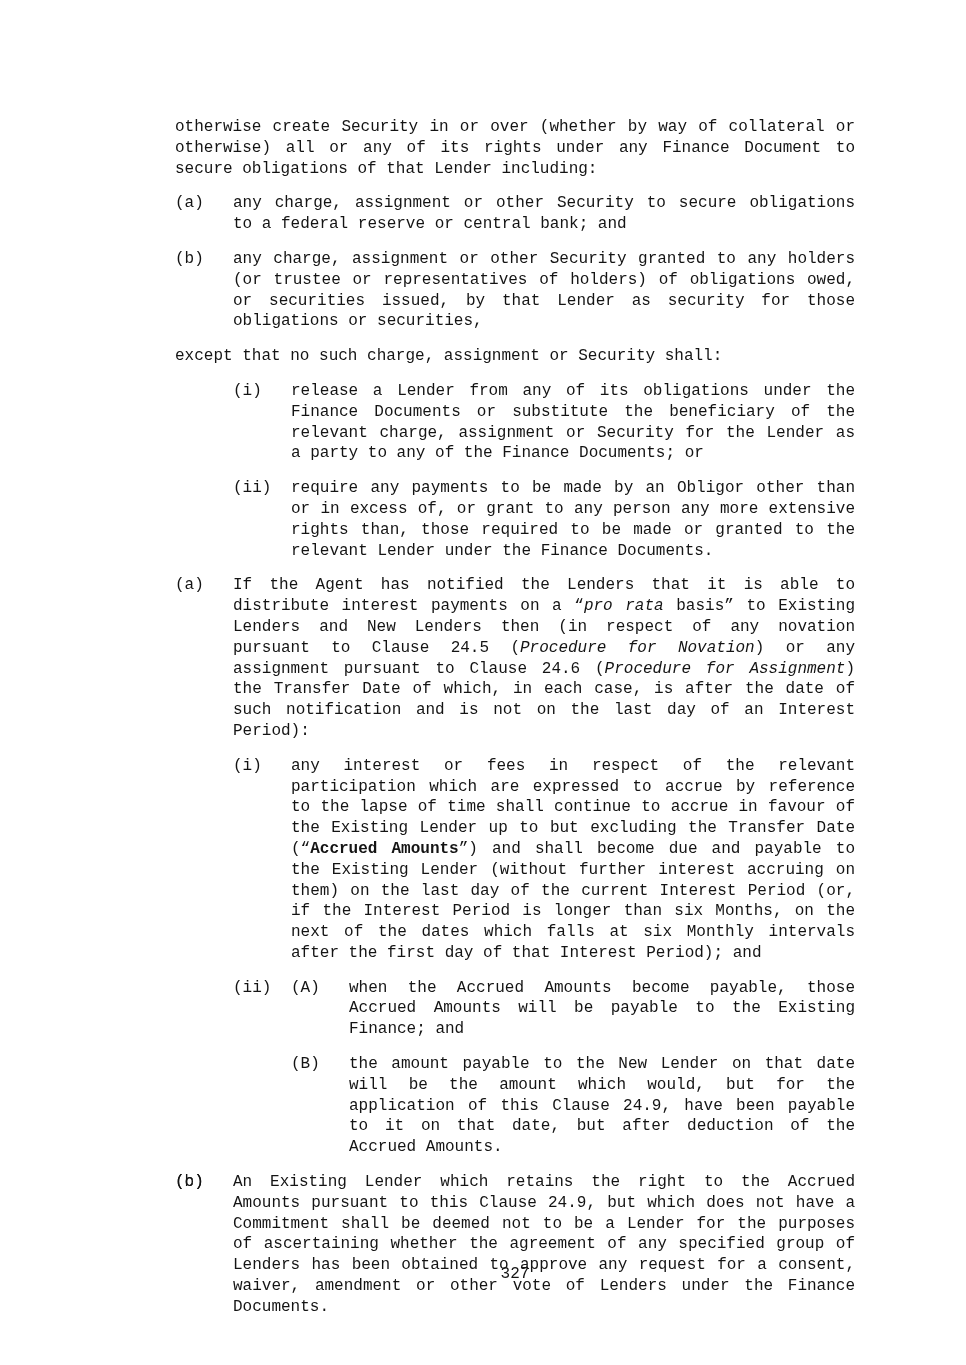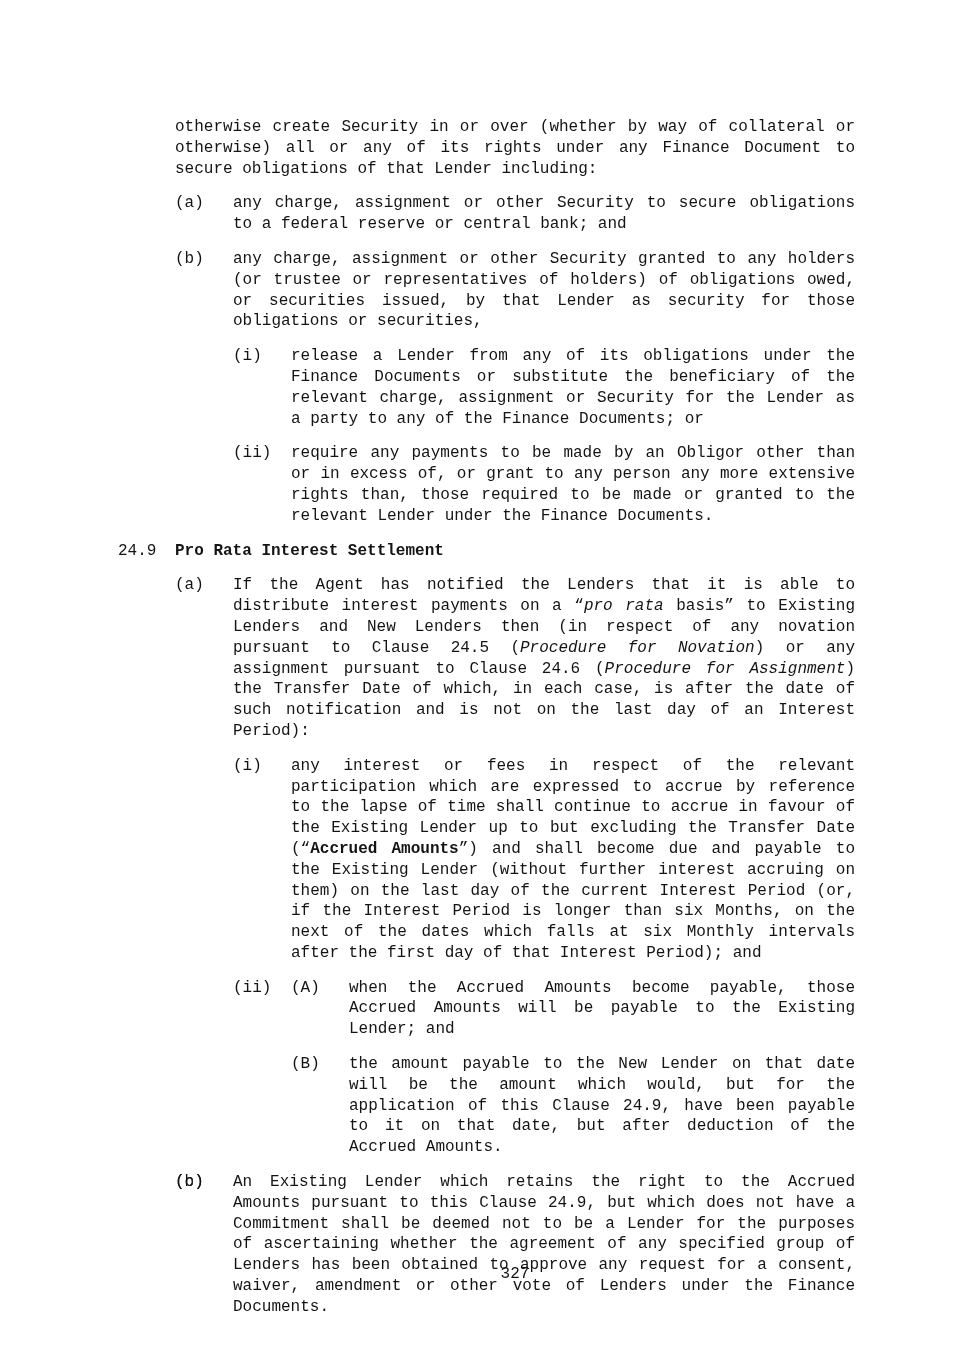--- a/index.html
+++ b/index.html
@@ -54,25 +54,25 @@
   }
 </style>
 </head>
 <body>
 
 <div class="sheet">
   <div class="content">
       <div class="block"><span class="runs">otherwise create Security in or over (whether by way of collateral or otherwise) all or any of its rights under any Finance Document to secure obligations of that Lender including:</span></div>
       <div class="block indent-1"><span class="marker">(a)</span><span class="runs">any charge, assignment or other Security to secure obligations to a federal reserve or central bank; and</span></div>
       <div class="block indent-1"><span class="marker">(b)</span><span class="runs">any charge, assignment or other Security granted to any holders (or trustee or representatives of holders) of obligations owed, or securities issued, by that Lender as security for those obligations or securities,</span></div>
+      <div class="block"><span class="runs">except that no such charge, assignment or Security shall:</span></div>
       <div class="block indent-2"><span class="marker">(i)</span><span class="runs">release a Lender from any of its obligations under the Finance Documents or substitute the beneficiary of the relevant charge, assignment or Security for the Lender as a party to any of the Finance Documents; or</span></div>
       <div class="block indent-2"><span class="marker">(ii)</span><span class="runs">require any payments to be made by an Obligor other than or in excess of, or grant to any person any more extensive rights than, those required to be made or granted to the relevant Lender under the Finance Documents.</span></div>
-      <div class="block heading"><span class="clause-number">24.9</span><span class="clause-title">Pro Rata Interest Settlement</span></div>
       <div class="block indent-1"><span class="marker">(a)</span><span class="runs">If the Agent has notified the Lenders that it is able to distribute interest payments on a “<em>pro rata</em> basis” to Existing Lenders and New Lenders then (in respect of any novation pursuant to Clause 24.5 (<em>Procedure for Novation</em>) or any assignment pursuant to Clause 24.6 (<em>Procedure for Assignment</em>) the Transfer Date of which, in each case, is after the date of such notification and is not on the last day of an Interest Period):</span></div>
       <div class="block indent-2"><span class="marker">(i)</span><span class="runs">any interest or fees in respect of the relevant participation which are expressed to accrue by reference to the lapse of time shall continue to accrue in favour of the Existing Lender up to but excluding the Transfer Date (“<strong>Accrued Amounts</strong>”) and shall become due and payable to the Existing Lender (without further interest accruing on them) on the last day of the current Interest Period (or, if the Interest Period is longer than six Months, on the next of the dates which falls at six Monthly intervals after the first day of that Interest Period); and</span></div>
       <div class="block indent-2"><span class="marker">(ii)</span></div>
-      <div class="block indent-3"><span class="marker">(A)</span><span class="runs">when the Accrued Amounts become payable, those Accrued Amounts will be payable to the Existing Lender; and</span></div>
+      <div class="block indent-3"><span class="marker">(A)</span><span class="runs">when the Accrued Amounts become payable, those Accrued Amounts will be payable to the Existing Finance; and</span></div>
       <div class="block indent-3"><span class="marker">(B)</span><span class="runs">the amount payable to the New Lender on that date will be the amount which would, but for the application of this Clause 24.9, have been payable to it on that date, but after deduction of the Accrued Amounts.</span></div>
       <div class="block indent-1"><span class="marker">(b)</span></div>
       <div class="block indent-1"><span class="marker">(c)</span><span class="runs">An Existing Lender which retains the right to the Accrued Amounts pursuant to this Clause 24.9, but which does not have a Commitment shall be deemed not to be a Lender for the purposes of ascertaining whether the agreement of any specified group of Lenders has been obtained to approve any request for a consent, waiver, amendment or other vote of Lenders under the Finance Documents.</span></div>
     </div>
   <div class="page-number">327</div>
 </div>
 
 </body></html>

